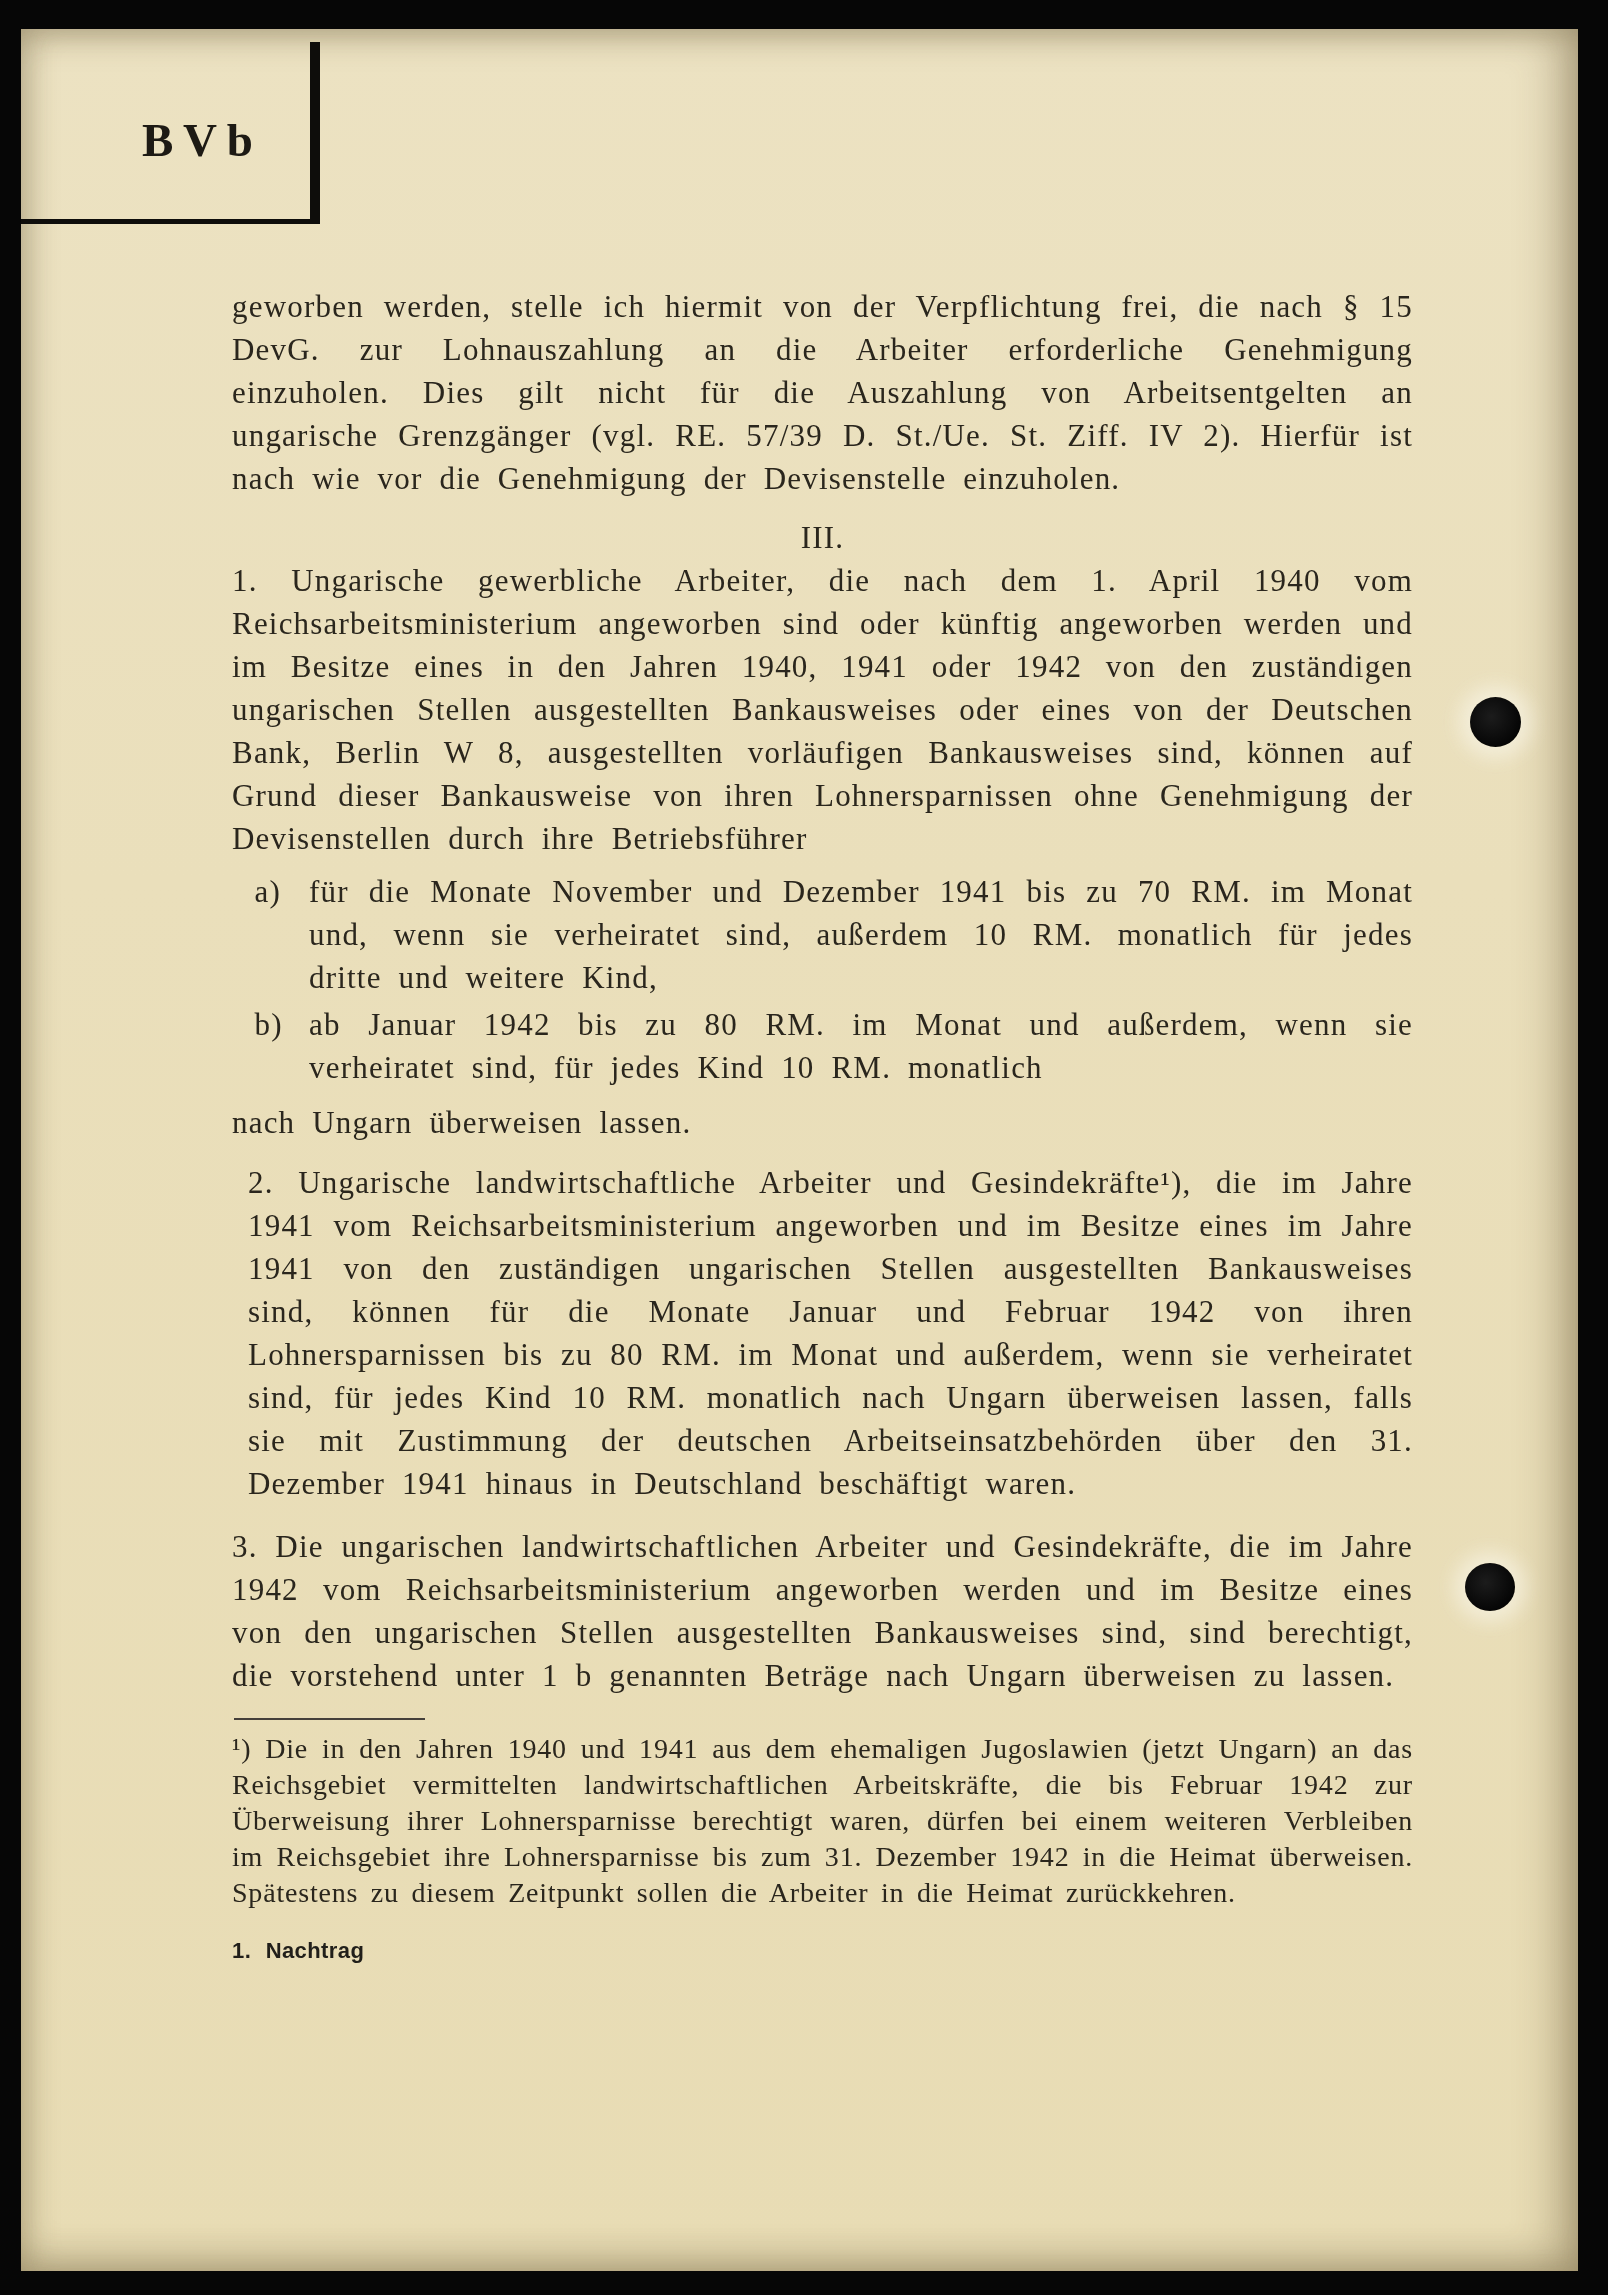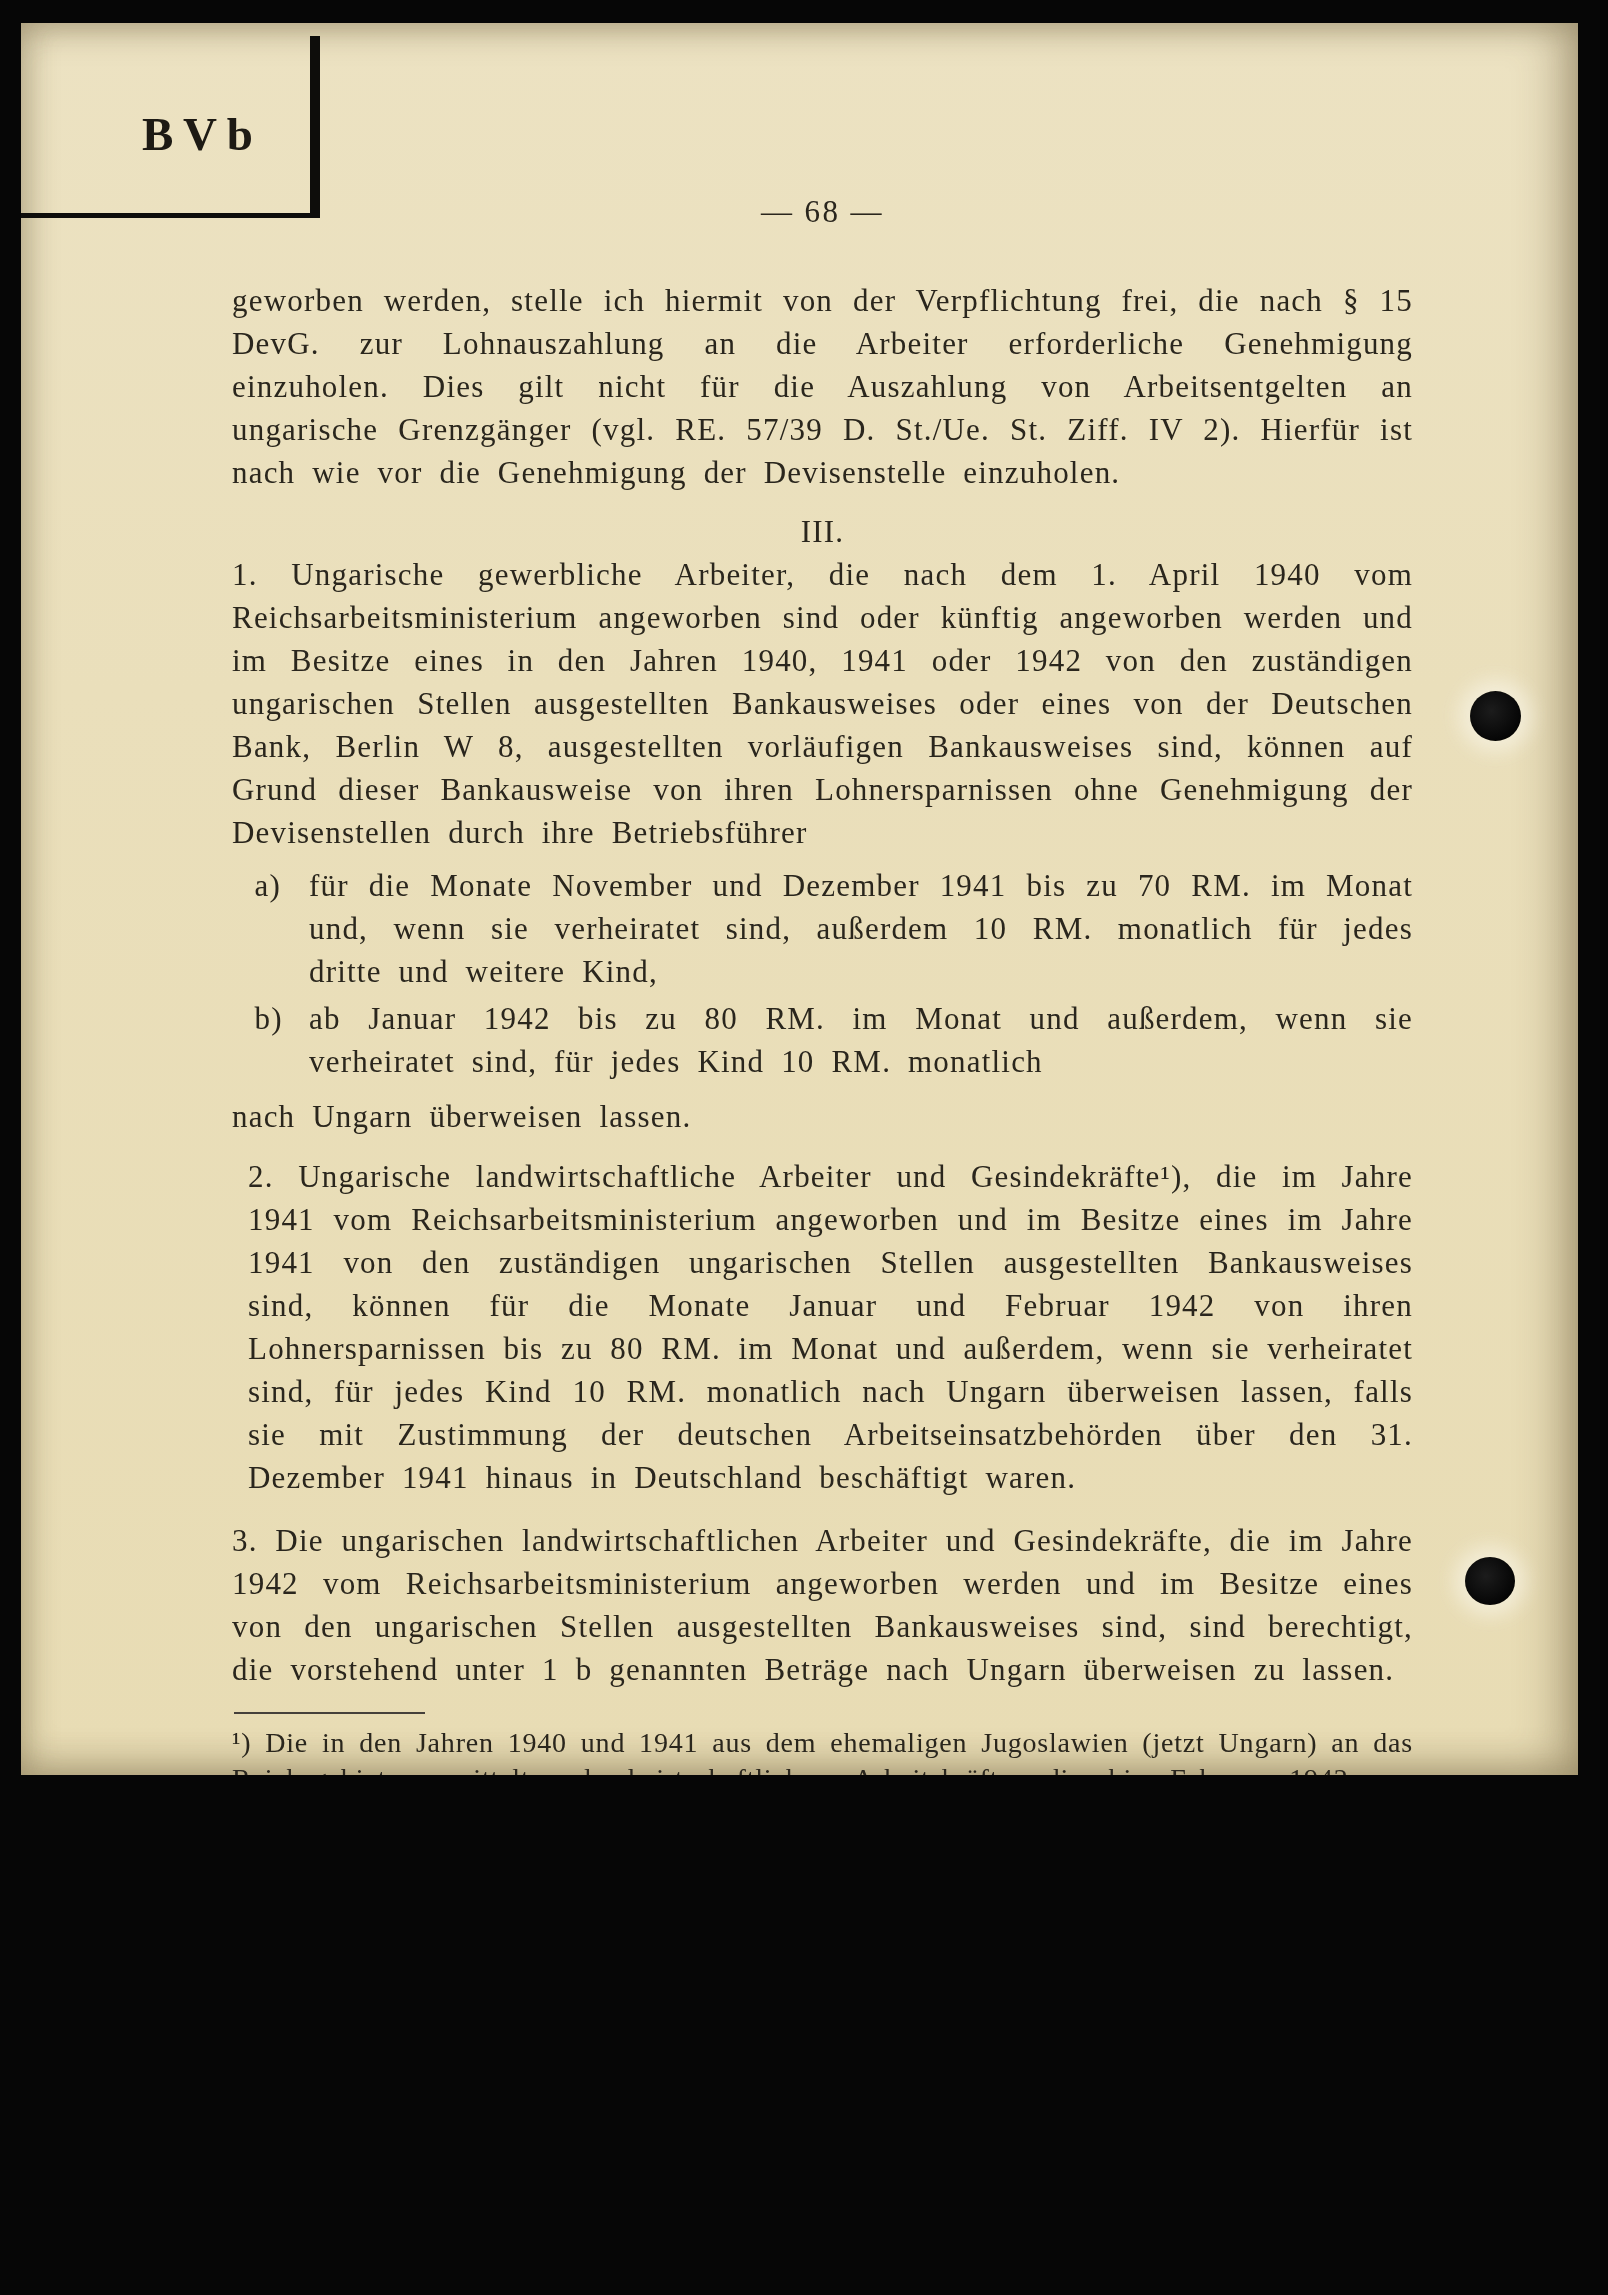--- a/index.html
+++ b/index.html
@@ -7,22 +7,22 @@
   body {
     position: relative;
     background: #060606;
     font-family: "Liberation Serif", "DejaVu Serif", serif;
     overflow: hidden;
   }
 
   
   .paper {
     position: absolute;
-    left: 21px; top: 23px;
-    width: 1557px; height: 1752px;
+    left: 21px; top: 29px;
+    width: 1557px; height: 2242px;
     background: linear-gradient(180deg, #ece2c2 0%, #eadfbb 38%, #e8dcb4 100%);
     box-shadow:
       inset -24px 0 40px rgba(92, 76, 44, 0.30),
       inset 0 -16px 32px rgba(92, 76, 44, 0.20),
       inset 0 13px 22.5px rgba(92, 76, 44, 0.12),
       inset 19.3px 0 24px rgba(92, 76, 44, 0.10);
     overflow: hidden;
   }
 
   
@@ -105,21 +105,20 @@
 </style>
 </head>
 <body>
 
 <div class="paper">
 
   <div class="corner-frame">
     <div class="corner-label">BVb</div>
   </div>
 
-  <div class="page-number">— 68 —</div>
 
   <div class="content">
 
     <p class="para para-intro">geworben werden, stelle ich hiermit von der Verpflichtung frei, die nach § 15 DevG. zur Lohnauszahlung an die Arbeiter erforderliche Genehmigung einzuholen. Dies gilt nicht für die Auszahlung von Arbeitsentgelten an ungarische Grenzgänger (vgl. RE. 57/39 D. St./Ue. St. Ziff. IV 2). Hierfür ist nach wie vor die Genehmigung der Devisenstelle einzuholen.</p>
 
     <div class="heading">III.</div>
 
     <p class="para para-1">1. Ungarische gewerbliche Arbeiter, die nach dem 1. April 1940 vom Reichsarbeitsministerium angeworben sind oder künftig angeworben werden und im Besitze eines in den Jahren 1940, 1941 oder 1942 von den zuständigen ungarischen Stellen ausgestellten Bankausweises oder eines von der Deutschen Bank, Berlin W 8, ausgestellten vorläufigen Bankausweises sind, können auf Grund dieser Bankausweise von ihren Lohnersparnissen ohne Genehmigung der Devisenstellen durch ihre Betriebsführer</p>
 
     <div class="list-item">

